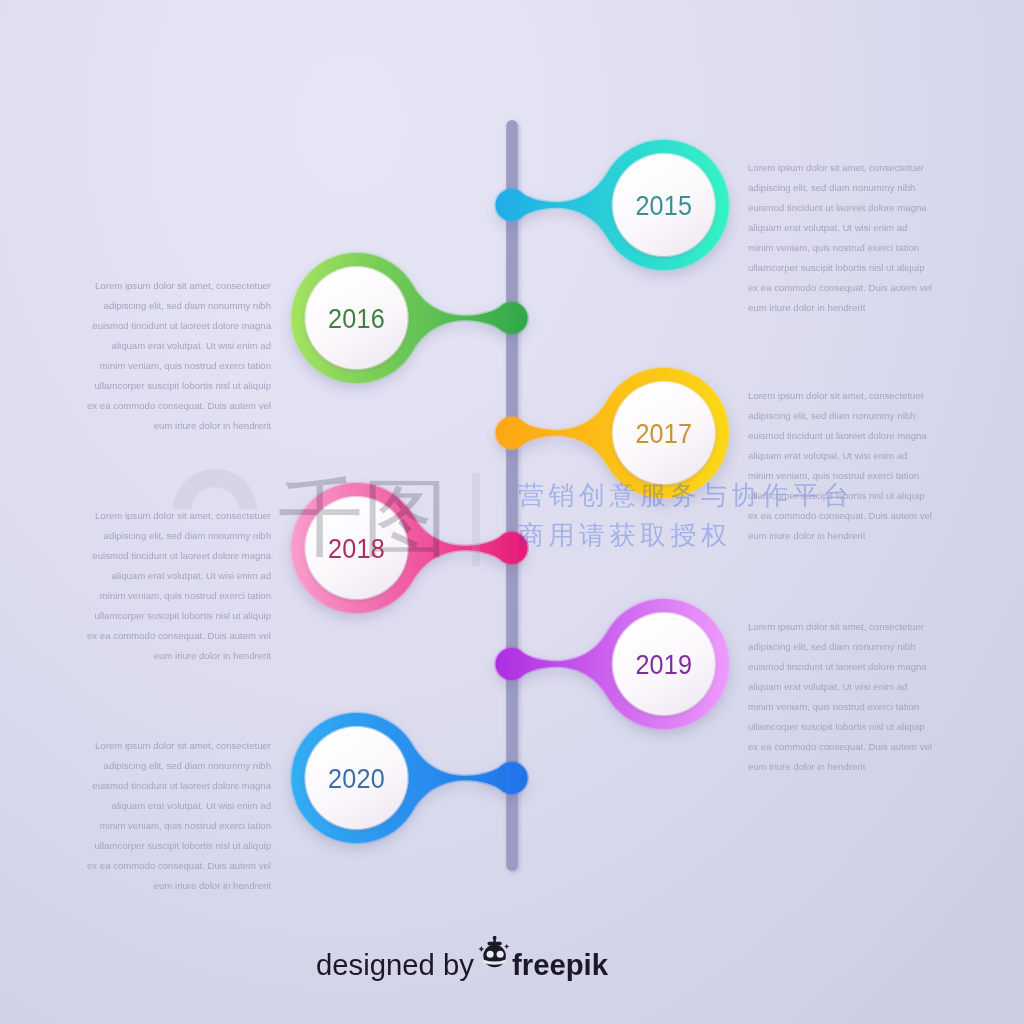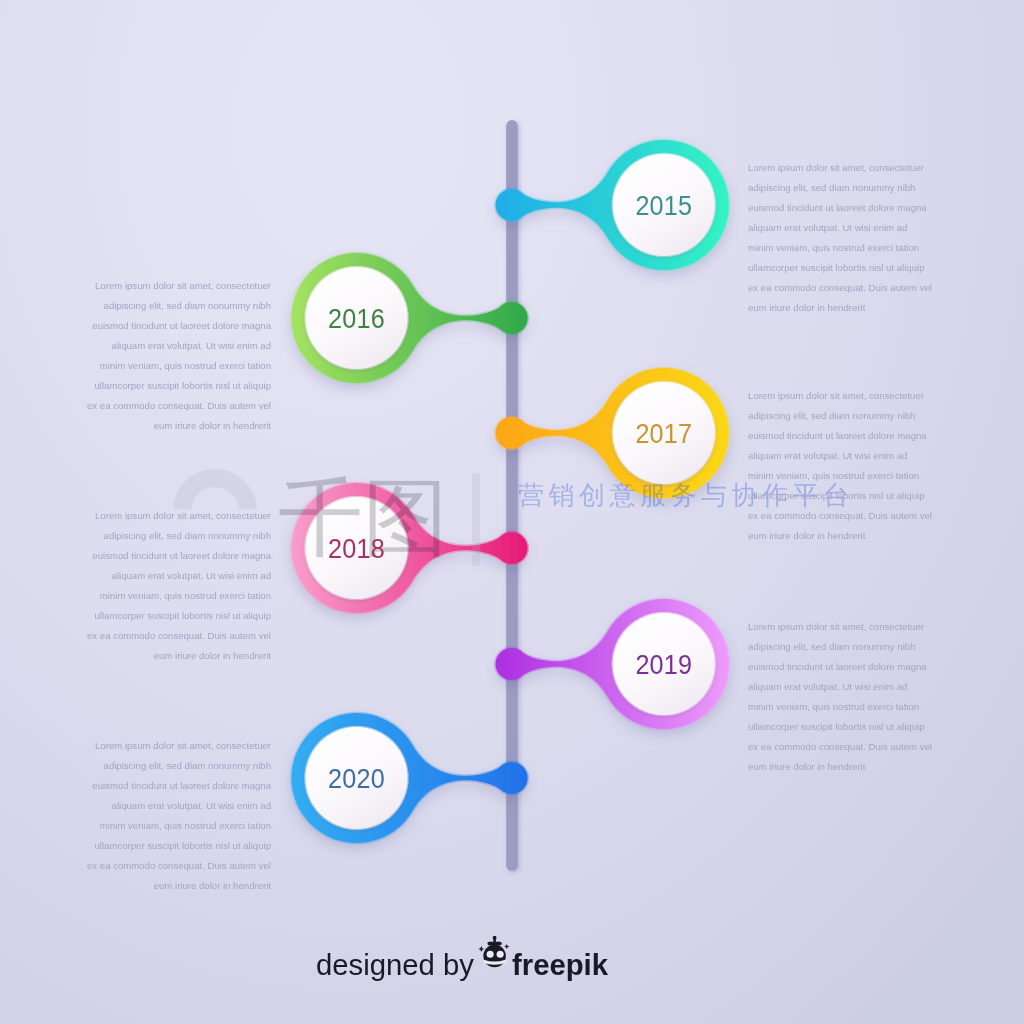--- a/index.html
+++ b/index.html
@@ -150,20 +150,21 @@
           <circle cx="511.6" cy="778" r="16" fill="#2b79e5" opacity="0.001"></circle>
         </g>
         <circle cx="356.5" cy="778" r="52.3" fill="#ffffff" opacity="0.55"></circle>
         <circle cx="356.5" cy="778" r="51" fill="url(#g5i)" filter="url(#innershadow)"></circle>
       </svg>
   <div id="wm">
     <div class="wmring" id="wm-ring" style="left: 173px; top: 469px; width: 48px; height: 48px;"></div>
     <div class="wmlogo" id="wm-logo" style="left: 278px; top: 461px; font-size: 85px; letter-spacing: 0px;">千图</div>
     <div class="wmbar" id="wm-bar" style="left: 472px; top: 473px; width: 8px; height: 93px;"></div>
     <div class="wmtext" id="wm-l1" style="left: 518px; top: 478px; font-size: 26px; letter-spacing: 4.5px;">营销创意服务与协作平台</div>
+    <div class="wmtext" id="wm-l2" style="left: 518px; top: 518px; font-size: 26px; letter-spacing: 4.5px;">商用请获取授权</div>
   </div>
   <div id="overlay">
         <div class="yr" style="left: 663.8px; top: 205px; color: rgb(60, 142, 150);">2015</div>
         <div class="txt right" style="top: 158px; left: 748px;">Lorem ipsum dolor sit amet, consectetuer
 adipiscing elit, sed diam nonummy nibh
 euismod tincidunt ut laoreet dolore magna
 aliquam erat volutpat. Ut wisi enim ad
 minim veniam, quis nostrud exerci tation
 ullamcorper suscipit lobortis nisl ut aliquip
 ex ea commodo consequat. Duis autem vel

